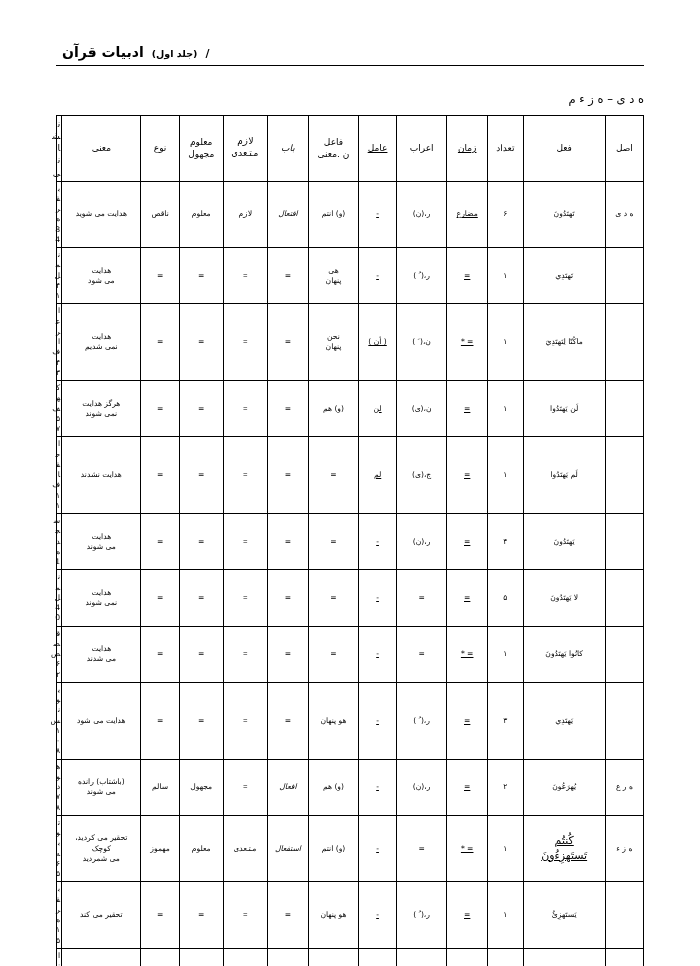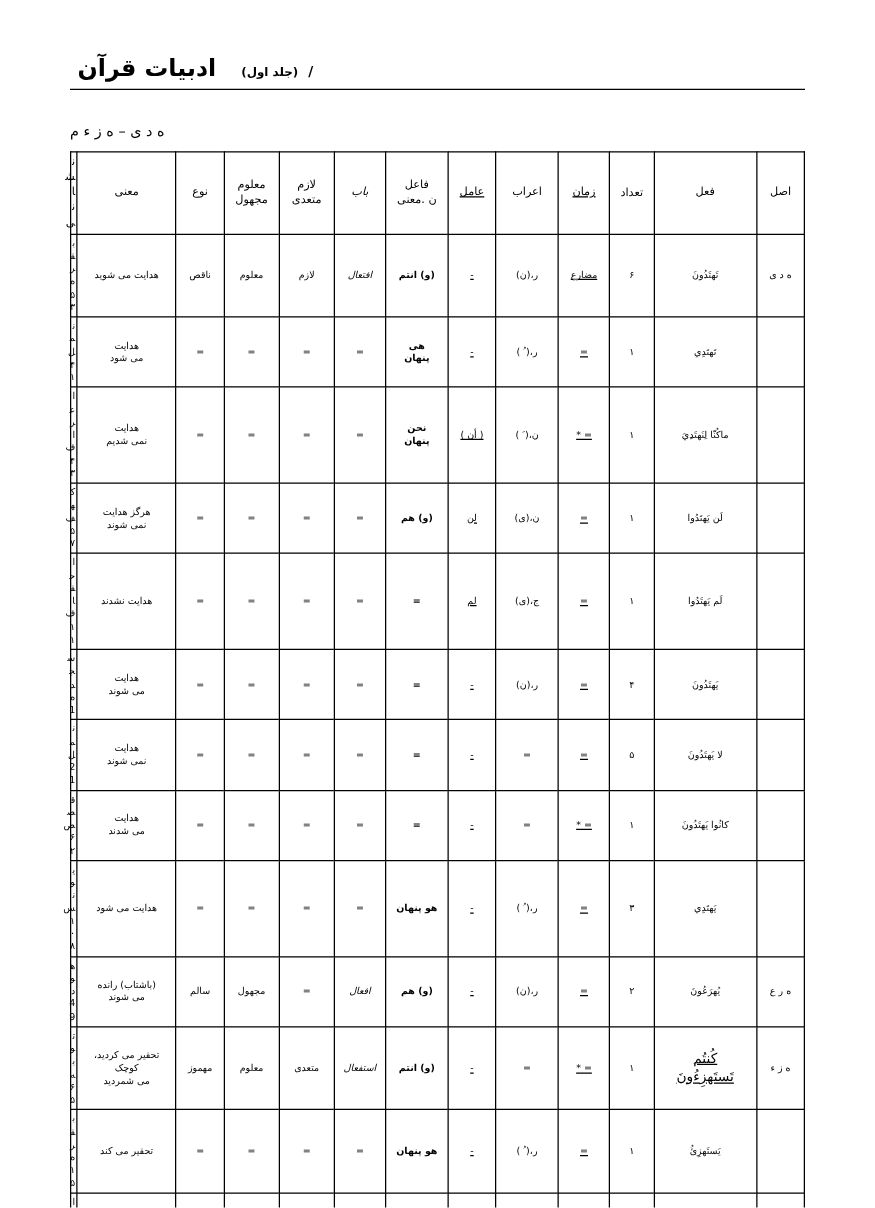--- a/index.html
+++ b/index.html
@@ -27,37 +27,36 @@
     display: flex;
     flex-direction: row-reverse;
     justify-content: flex-start;
     align-items: baseline;
     gap: 8px;
     padding: 0 6px 5px 6px;
     border-bottom: 1.1px solid #000;
     margin-bottom: 26px;
   }
   .header-title {
-    font-size: 19px;
+    font-size: 14px;
     font-weight: bold;
     letter-spacing: 0;
     white-space: nowrap;
   }
   .header-sub {
     font-size: 9.5px;
     font-weight: bold;
-    margin-left: 12px;
   }
   .header-slash {
     font-size: 11px;
     font-weight: bold;
   }
   
   .caption {
-    text-align: left;
+    text-align: right;
     font-size: 11.5px;
     letter-spacing: 2px;
     margin-bottom: 9px;
     direction: rtl;
   }
   
   table.verbs {
     border-collapse: collapse;
     width: 100%;
     direction: rtl;
@@ -79,23 +78,23 @@
   }
   table.verbs tbody tr {
     height: 34px;
   }
   .c-asl   { width: 6.0%;  font-size: 9.5px; }
   .c-fel   { width: 13.5%; font-size: 11.5px; }
   .c-tedad { width: 5.5%; font-family: Liberation Serif, serif;  }
   .c-zaman { width: 6.5%; text-decoration: underline;  }
   .c-erab  { width: 8.0%;  }
   .c-amel  { width: 6.0%; text-decoration: underline;  }
-  .c-fael  { width: 8.0%; font-weight: bold;  }
+  .c-fael  { width: 8.0%;  }
   .c-bab   { width: 6.5%; font-style: italic;  }
-  .c-lazem { width: 7.0%;  }
+  .c-lazem { width: 7.0%; font-family: Liberation Mono, monospace;  }
   .c-maloom{ width: 7.0%;  }
   .c-noa   { width: 6.0%;  }
   .c-mani  { width: 13.0%; }
 
   td.fel {
     font-size: 12.5px;
     font-weight: normal;
     letter-spacing: 0.5px;
     white-space: nowrap;
   }
@@ -143,21 +142,21 @@
           <td class="c-tedad">۶</td>
           <td class="c-zaman">مضارع</td>
           <td class="c-erab">ر،(ن)</td>
           <td class="c-amel">-</td>
           <td class="c-fael">(و) انتم</td>
           <td class="c-bab">افتعال</td>
           <td class="c-lazem">لازم</td>
           <td class="c-maloom">معلوم</td>
           <td class="c-noa">ناقص</td>
           <td class="c-mani">هدایت می شوید</td>
-          <td class="c-neshani">بقره ۵۳</td>
+          <td class="c-neshani">بقره 84</td>
         </tr>
         <tr>
           <td class="c-asl asl"></td>
           <td class="c-fel fel">تَهتَدِي</td>
           <td class="c-tedad">۱</td>
           <td class="c-zaman">=</td>
           <td class="c-erab">ر،( ُ )</td>
           <td class="c-amel">-</td>
           <td class="c-fael">هی<br>پنهان</td>
           <td class="c-bab">=</td>
@@ -233,21 +232,21 @@
           <td class="c-tedad">۵</td>
           <td class="c-zaman">=</td>
           <td class="c-erab">=</td>
           <td class="c-amel">-</td>
           <td class="c-fael">=</td>
           <td class="c-bab">=</td>
           <td class="c-lazem">=</td>
           <td class="c-maloom">=</td>
           <td class="c-noa">=</td>
           <td class="c-mani">هدایت<br>نمی شوند</td>
-          <td class="c-neshani">نمل 21</td>
+          <td class="c-neshani">نمل 40</td>
         </tr>
         <tr>
           <td class="c-asl asl"></td>
           <td class="c-fel fel">کانُوا يَهتَدُونَ</td>
           <td class="c-tedad">۱</td>
           <td class="c-zaman">= *</td>
           <td class="c-erab">=</td>
           <td class="c-amel">-</td>
           <td class="c-fael">=</td>
           <td class="c-bab">=</td>
@@ -278,21 +277,21 @@
           <td class="c-tedad">۲</td>
           <td class="c-zaman">=</td>
           <td class="c-erab">ر،(ن)</td>
           <td class="c-amel">-</td>
           <td class="c-fael">(و) هم</td>
           <td class="c-bab">افعال</td>
           <td class="c-lazem">=</td>
           <td class="c-maloom">مجهول</td>
           <td class="c-noa">سالم</td>
           <td class="c-mani">(باشتاب) رانده<br>می شوند</td>
-          <td class="c-neshani">هود 49</td>
+          <td class="c-neshani">هود ۷۸</td>
         </tr>
         <tr>
           <td class="c-asl asl">ه ز ء</td>
           <td class="c-fel fel two-line">کُنتُم<br>تَستَهزِءُونَ</td>
           <td class="c-tedad">۱</td>
           <td class="c-zaman">= *</td>
           <td class="c-erab">=</td>
           <td class="c-amel">-</td>
           <td class="c-fael">(و) انتم</td>
           <td class="c-bab">استفعال</td>

